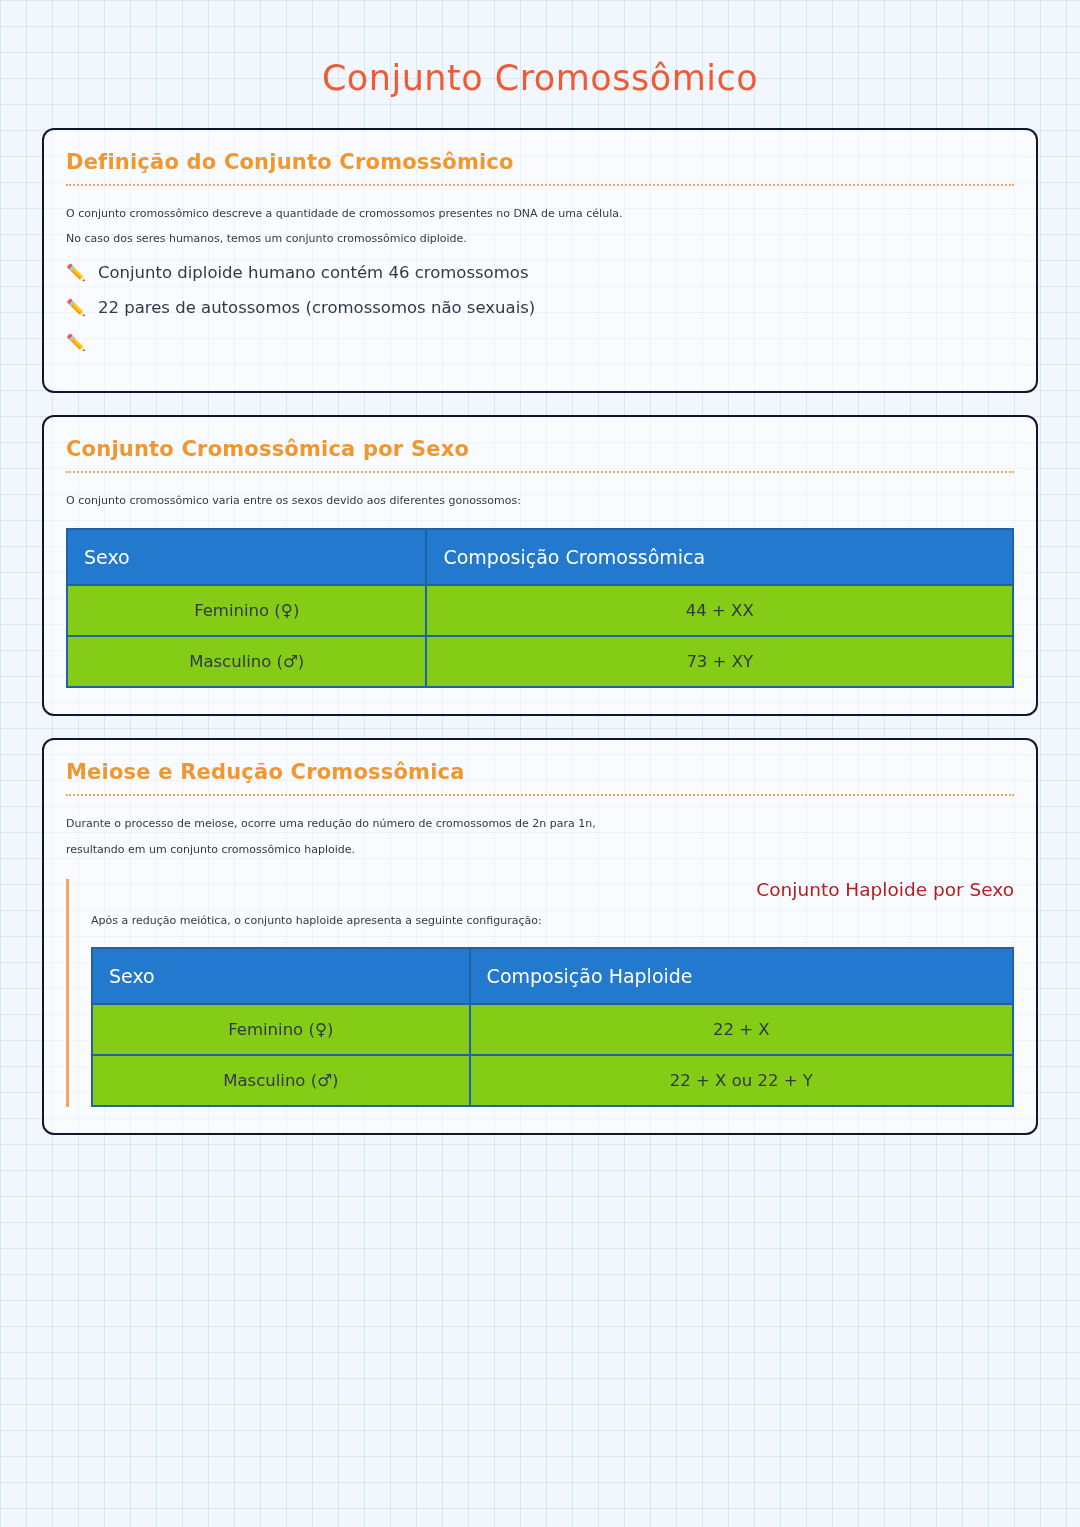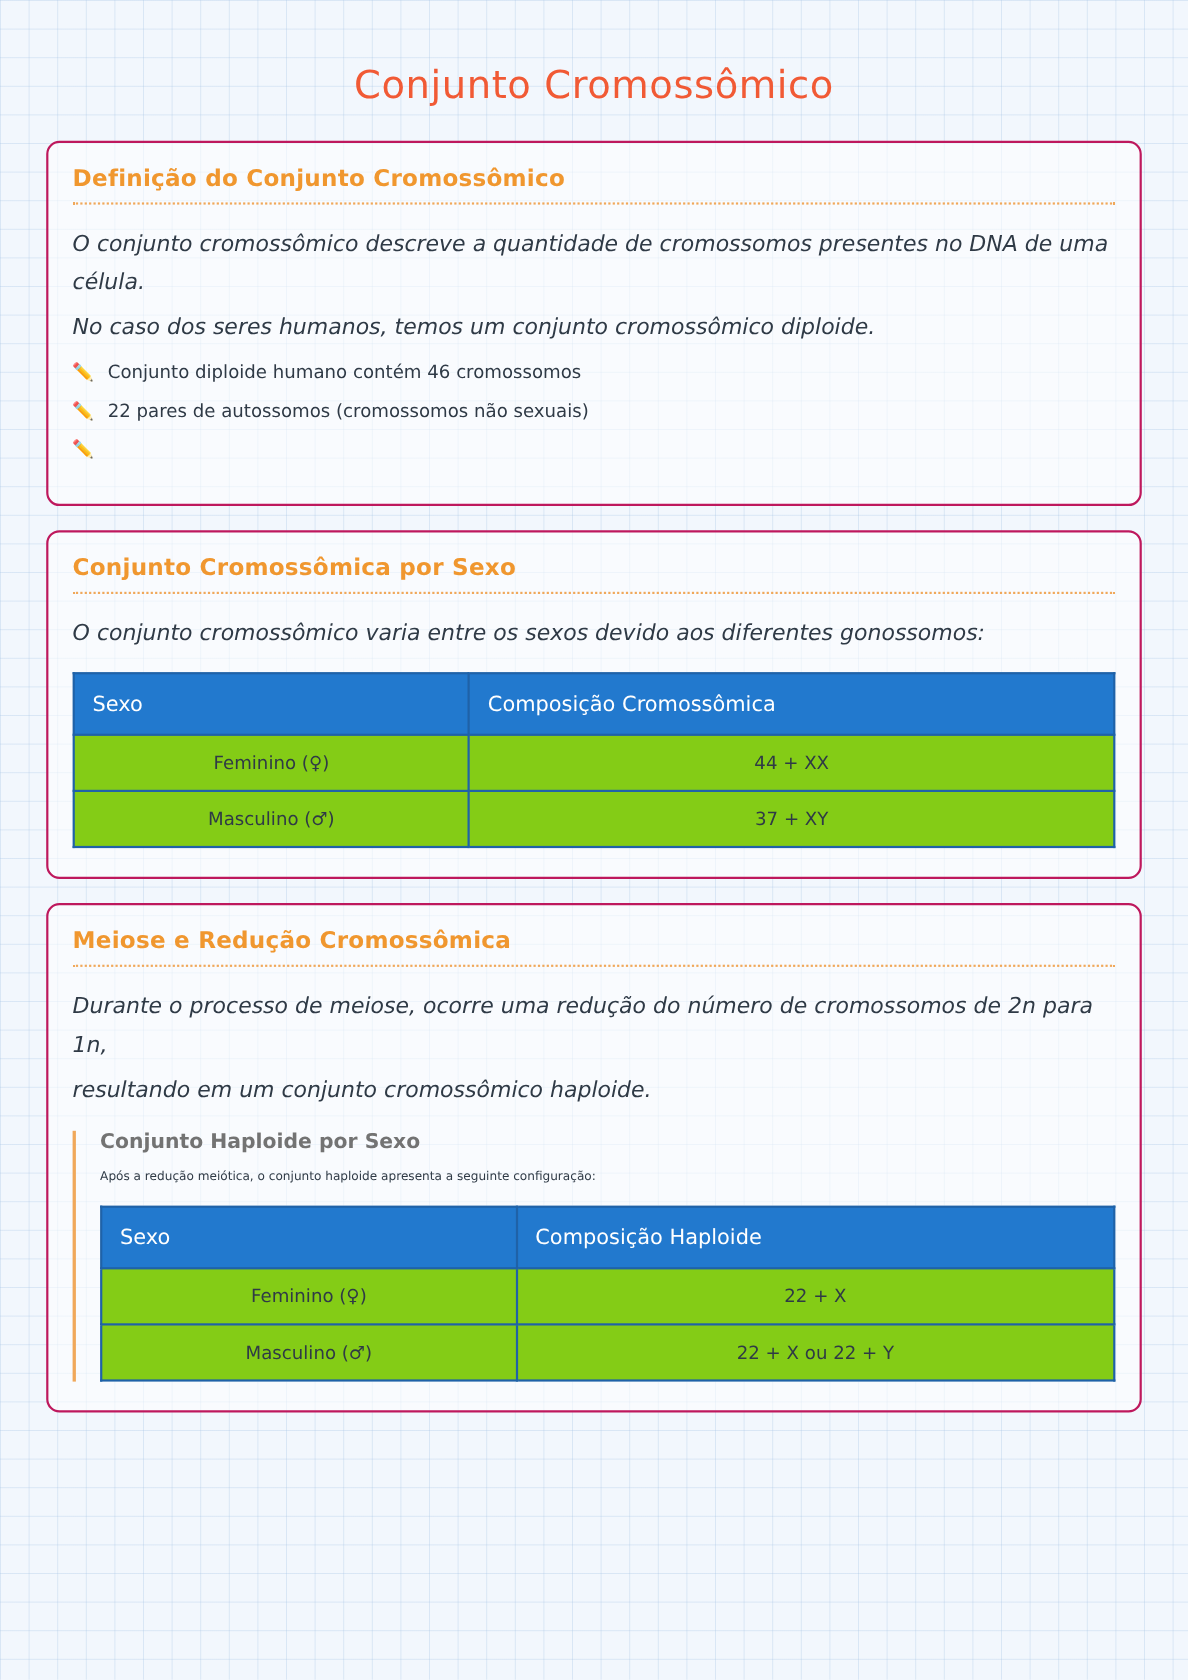--- a/index.html
+++ b/index.html
@@ -28,45 +28,44 @@
   .doc-title {
     text-align: center;
     color: #f15a35;
     font-size: 35px;
     letter-spacing: 0.5px;
     font-weight: normal;
     margin: 14px 0 30px 0;
     font-family: "DejaVu Sans", sans-serif;
   }
   .card {
-    border: 2px solid #be185d;
+    border: 2px solid #0f172a;
     border-radius: 12px;
     background: rgba(255, 255, 255, 0.55);
     padding: 20px 22px 26px 22px;
     margin-bottom: 22px;
     box-sizing: border-box;
   }
   .card-title {
     color: #f0972f;
     font-size: 21px;
     margin: 0 0 10px 0;
     font-weight: bold;
     letter-spacing: 0.2px;
   }
   .divider {
     border: none;
     border-top: 2px dotted #f0a85a;
     margin: 0 0 18px 0;
   }
   .para {
     color: #2f3a46;
-    font-size: 20px;
+    font-size: 11px;
     line-height: 1.75;
     margin: 0 0 6px 0;
-    font-style: italic;
   }
   .bullets {
     list-style: none;
     margin: 12px 0 0 0;
     padding: 0;
   }
   .bullets li {
     display: flex;
     align-items: flex-start;
     gap: 12px;
@@ -103,24 +102,25 @@
     color: #2f3a46;
     text-align: center;
     background: #84cc16;
   }
   .subsection {
     border-left: 3px solid #f0a85a;
     padding-left: 22px;
     margin-top: 20px;
   }
   .sub-title {
-    color: #737373;
+    color: #b91c1c;
     font-size: 18.5px;
-    font-weight: bold;
+    font-weight: normal;
     margin: 0 0 12px 0;
+    text-align: right;
   }
   .sub-para {
     color: #2f3a46;
     font-size: 11px;
     line-height: 1.6;
     margin: 0;
   }
 </style>
 </head>
 <body>
@@ -160,21 +160,21 @@
           <th>Composição Cromossômica</th>
         </tr>
       </thead>
       <tbody>
         <tr>
           <td>Feminino (♀)</td>
           <td>44 + XX</td>
         </tr>
         <tr>
           <td>Masculino (♂)</td>
-          <td>37 + XY</td>
+          <td>73 + XY</td>
         </tr>
       </tbody>
     </table>
   </section>
 
   <section class="card">
     <h2 class="card-title">Meiose e Redução Cromossômica</h2>
     <hr class="divider">
     <p class="para">Durante o processo de meiose, ocorre uma redução do número de cromossomos de 2n para 1n,</p>
     <p class="para">resultando em um conjunto cromossômico haploide.</p>

